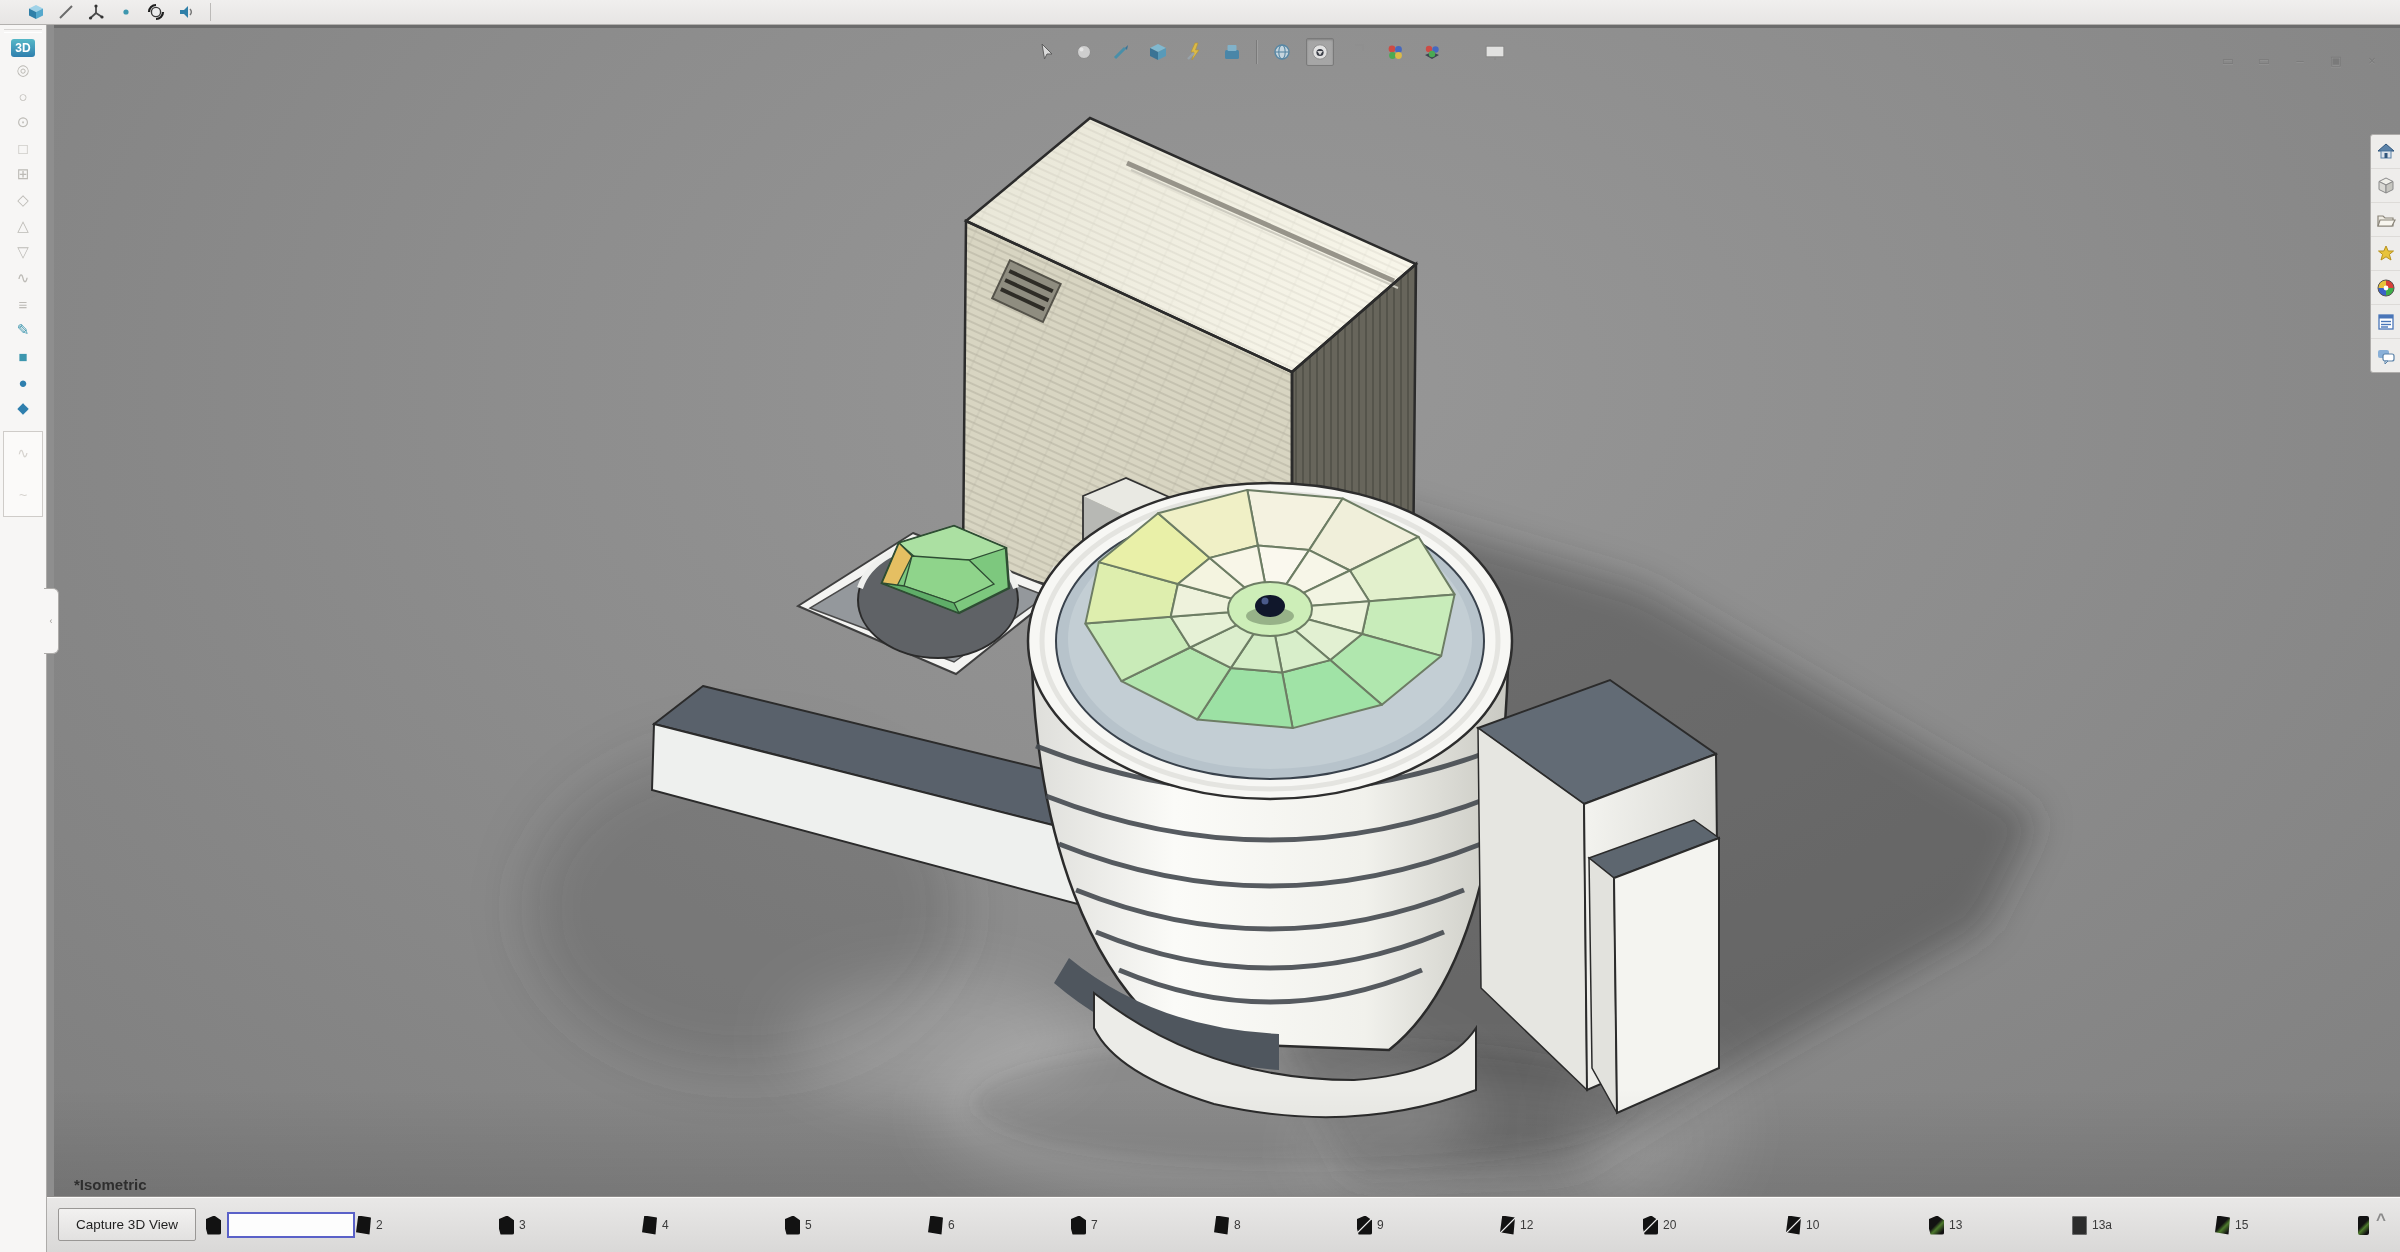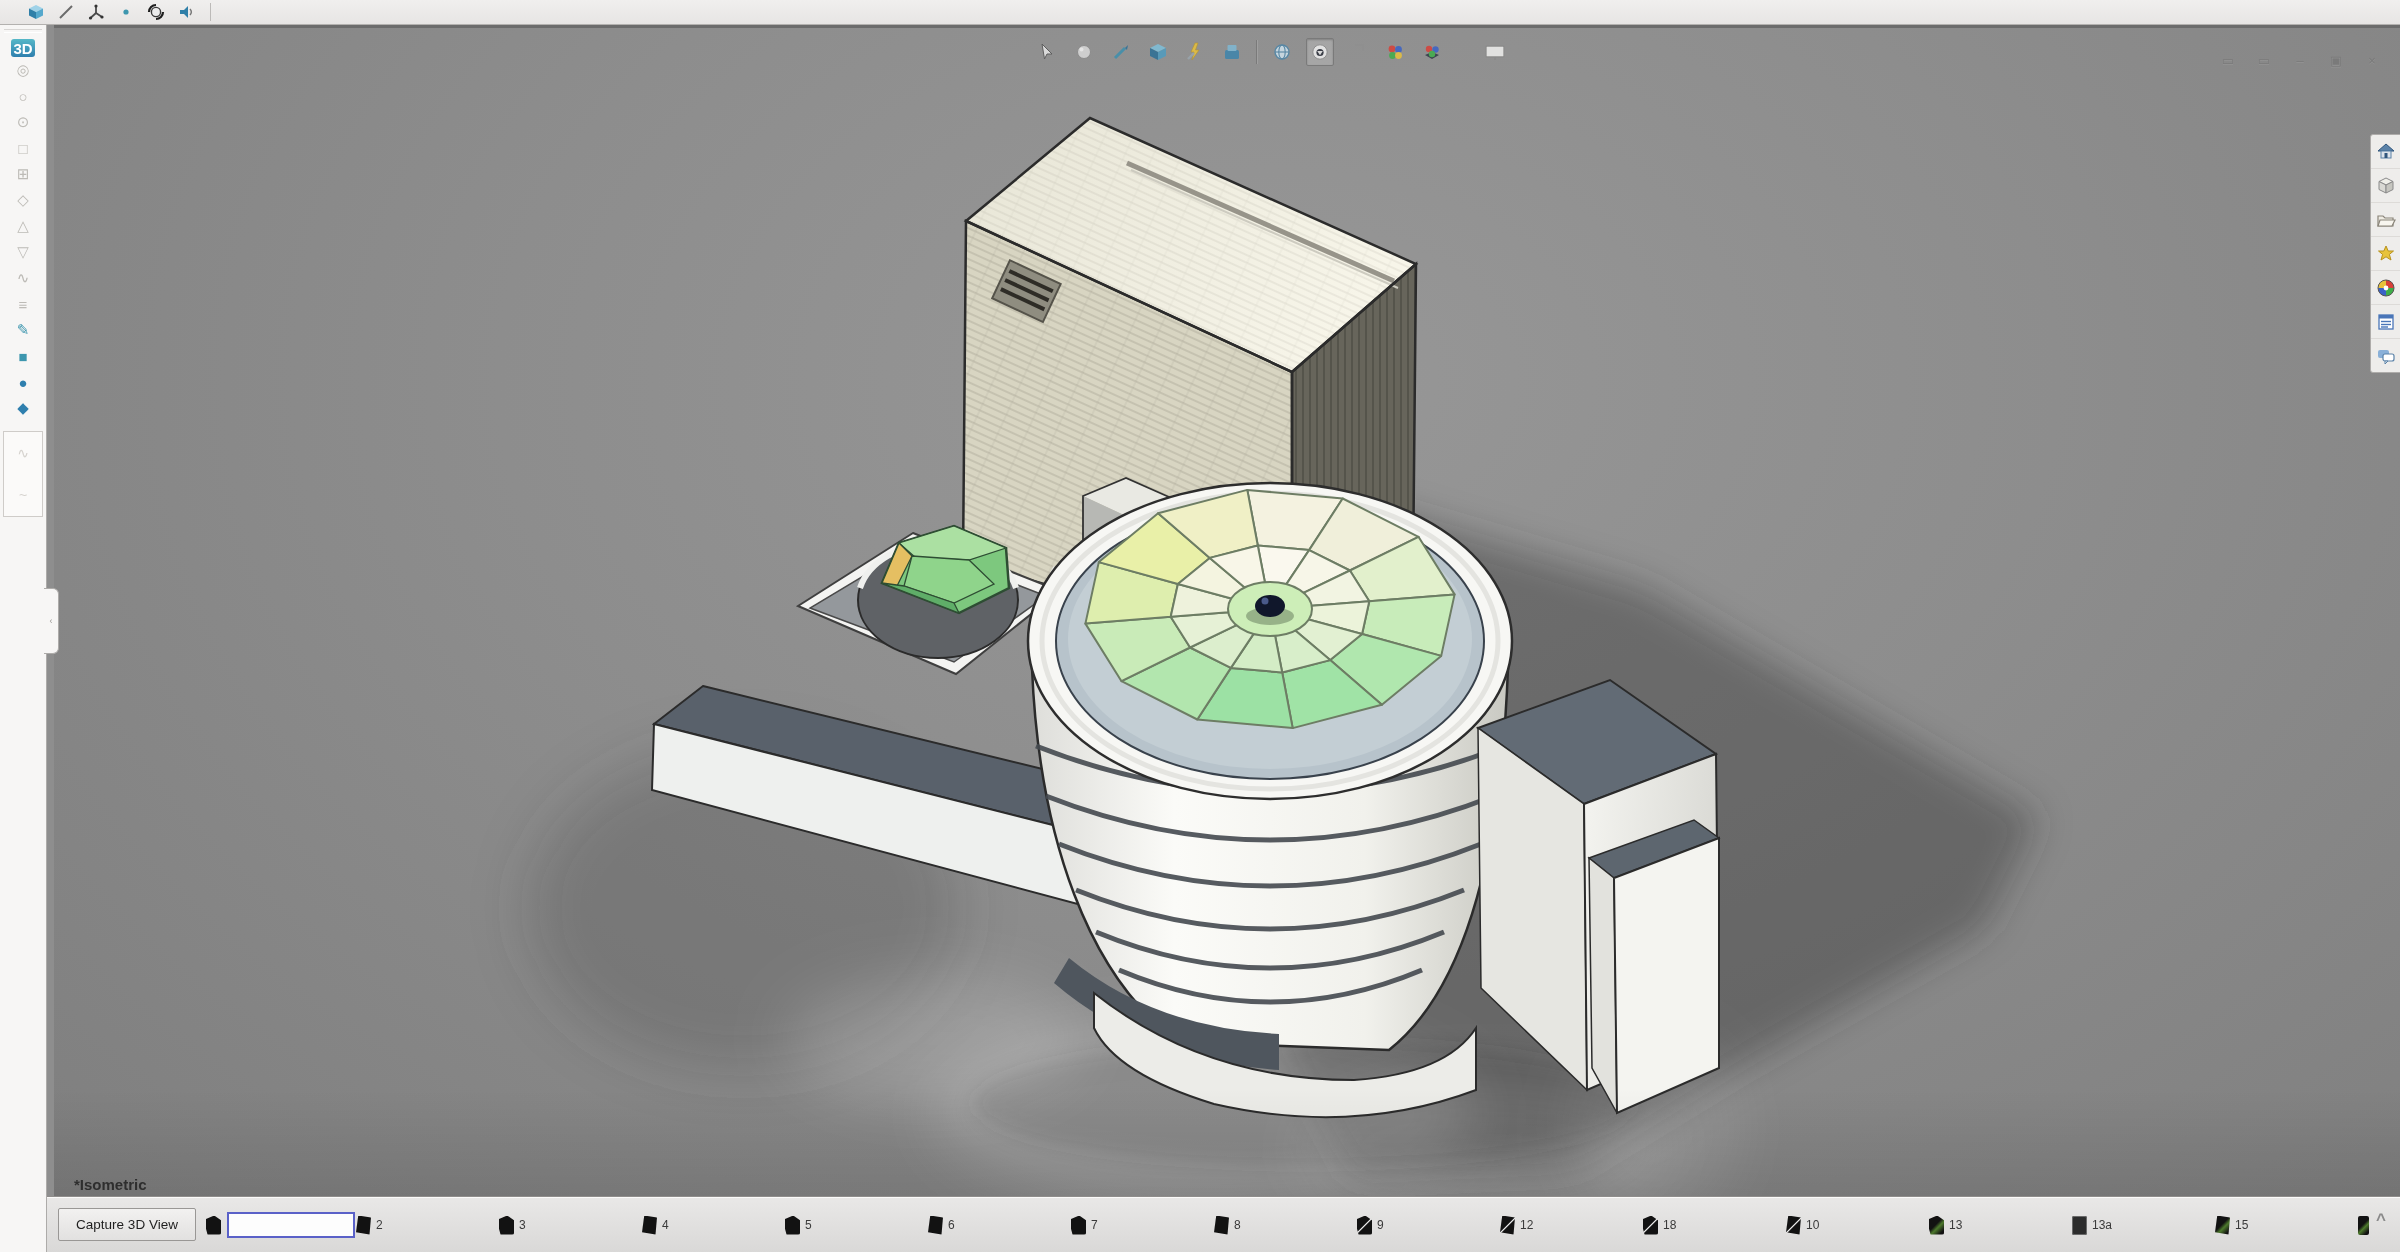--- a/index.html
+++ b/index.html
@@ -13,21 +13,21 @@
   .tb-icons{display:flex;align-items:center;gap:10px;padding-left:26px;}
   .tb-icon{width:20px;height:20px;display:flex;align-items:center;justify-content:center;}
   .tb-sep{width:1px;height:18px;background:#bcbab8;margin-left:14px;}
 
   
   .sidebar{position:absolute;left:0;top:25px;width:46px;height:1227px;
            background:#f7f6f5;border-right:1px solid #adaba9;z-index:5;}
   .sb-groove{height:2px;border-top:1px solid #d8d6d4;border-bottom:1px solid #ffffff;margin:4px 4px 6px 4px;}
   .sb-icon{width:38px;height:26px;margin:0 auto;display:flex;align-items:center;justify-content:center;
            font-size:15px;color:#bdbbb6;cursor:default;}
-  .sb-icon.c-3d{font-size:15px;font-weight:bold;color:#fff;background:linear-gradient(#56b8c8,#2f7fae);
+  .sb-icon.c-3d{font-size:12px;font-weight:bold;color:#fff;background:linear-gradient(#56b8c8,#2f7fae);
            border-radius:3px;width:24px;height:18px;}
   .sb-icon.c-teal{color:#3d96ae;}
   .sb-icon.c-blue{color:#2f7fae;}
   .sb-subpanel{margin:10px 3px 0 3px;height:84px;border:1px solid #cfccc9;background:#fbfaf9;
            display:flex;flex-direction:column;align-items:center;justify-content:space-around;color:#d6d3cf;font-size:14px;}
   .sb-handle{position:absolute;left:44px;top:588px;width:14px;height:64px;background:#f7f6f5;
            border:1px solid #adaba9;border-left:none;border-radius:0 6px 6px 0;z-index:6;
            display:flex;align-items:center;justify-content:center;color:#9a9894;font-size:9px;}
 
   
@@ -502,21 +502,21 @@
       <div class="cap-item">
           <span class="thumb v2 slash"></span>
           <span class="cap-label">9</span>
         </div>
       <div class="cap-item">
           <span class="thumb v3 slash"></span>
           <span class="cap-label">12</span>
         </div>
       <div class="cap-item">
           <span class="thumb v2 slash"></span>
-          <span class="cap-label">18</span>
+          <span class="cap-label">20</span>
         </div>
       <div class="cap-item">
           <span class="thumb v3 slash"></span>
           <span class="cap-label">10</span>
         </div>
       <div class="cap-item">
           <span class="thumb v2 green"></span>
           <span class="cap-label">13</span>
         </div>
       <div class="cap-item">

